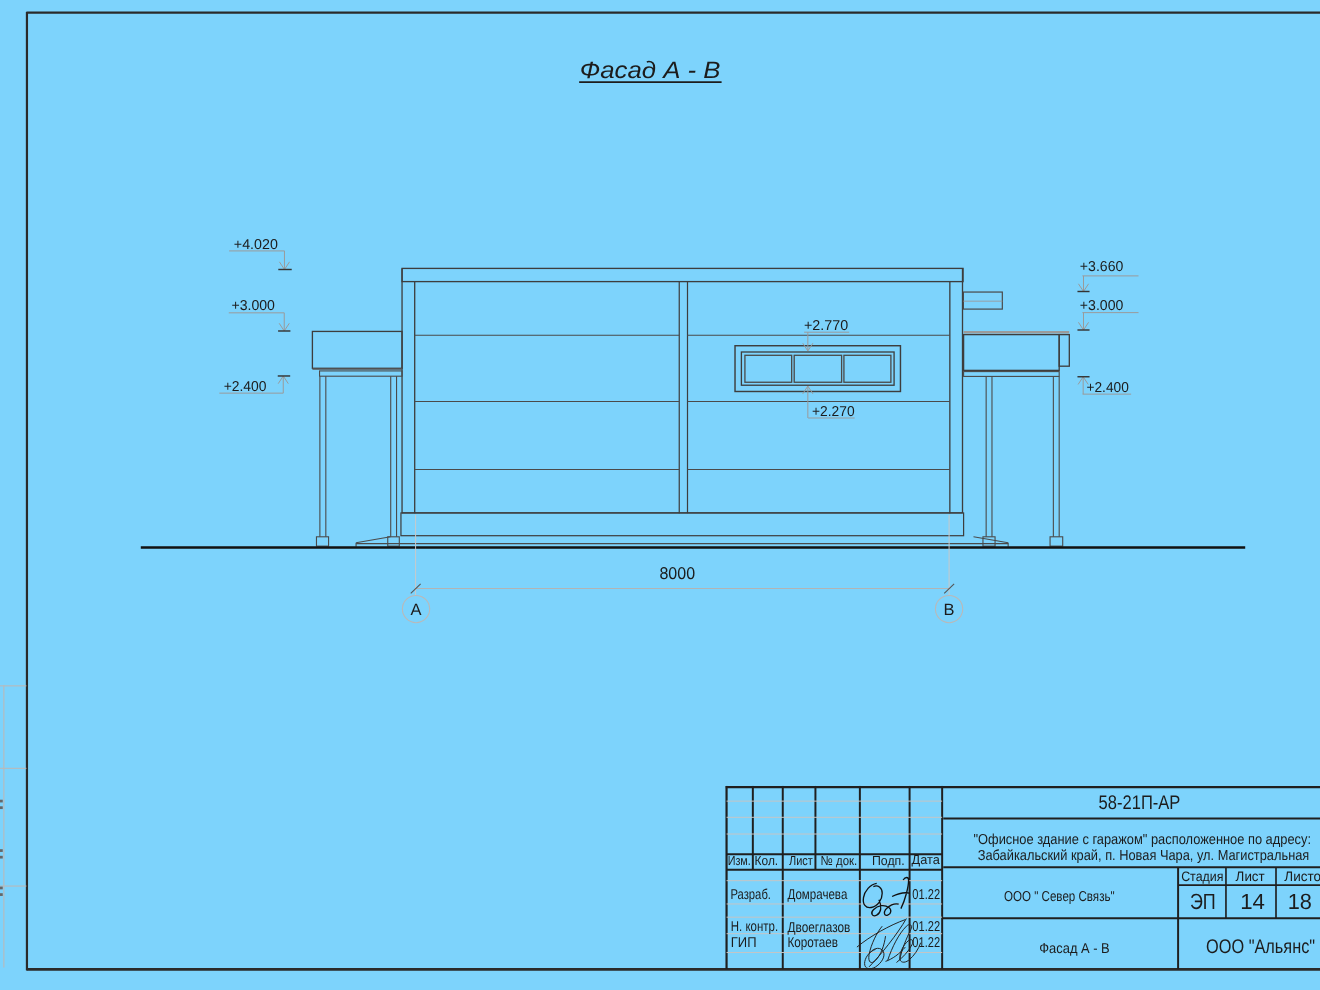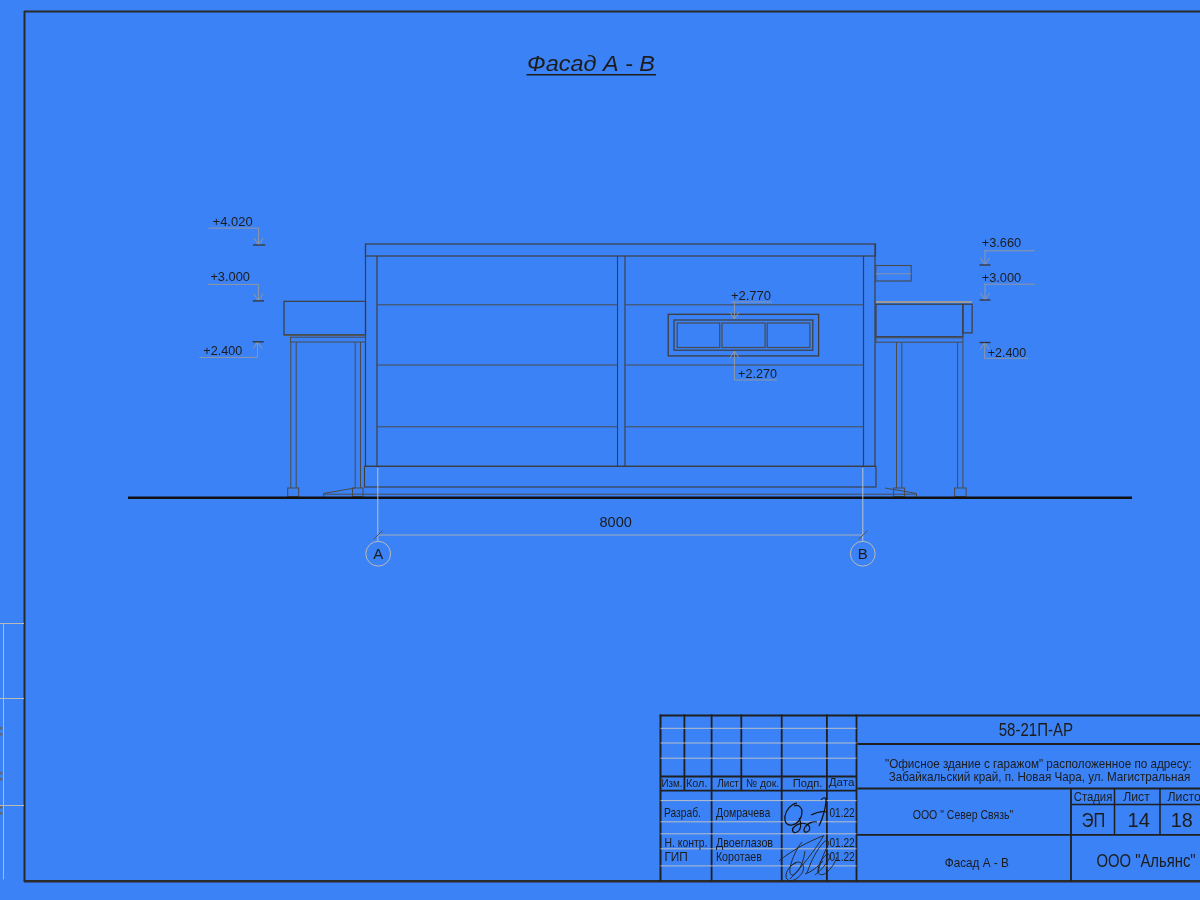--- a/index.html
+++ b/index.html
@@ -1,16 +1,16 @@
 <!DOCTYPE html>
 <html><head>
 <meta charset="utf-8">
 <style>
   html,body{margin:0;padding:0;background:#ffffff;}
-  #page{position:relative;width:1200px;height:900px;background:#3b82f6;overflow:hidden;
+  #page{position:relative;width:1200px;height:900px;background:#7dd3fc;overflow:hidden;
         font-family:"Liberation Sans", sans-serif;}
   svg text{font-family:"Liberation Sans", sans-serif;fill:#1c1c1c;}
 </style>
 </head>
 <body>
 <div id="page">
 <svg width="1200" height="900" viewBox="0 0 1200 900">
 
 <g stroke="#2a2a2a" fill="none">
   <line x1="24" y1="11.5" x2="1200" y2="11.5" stroke-width="2"></line>

